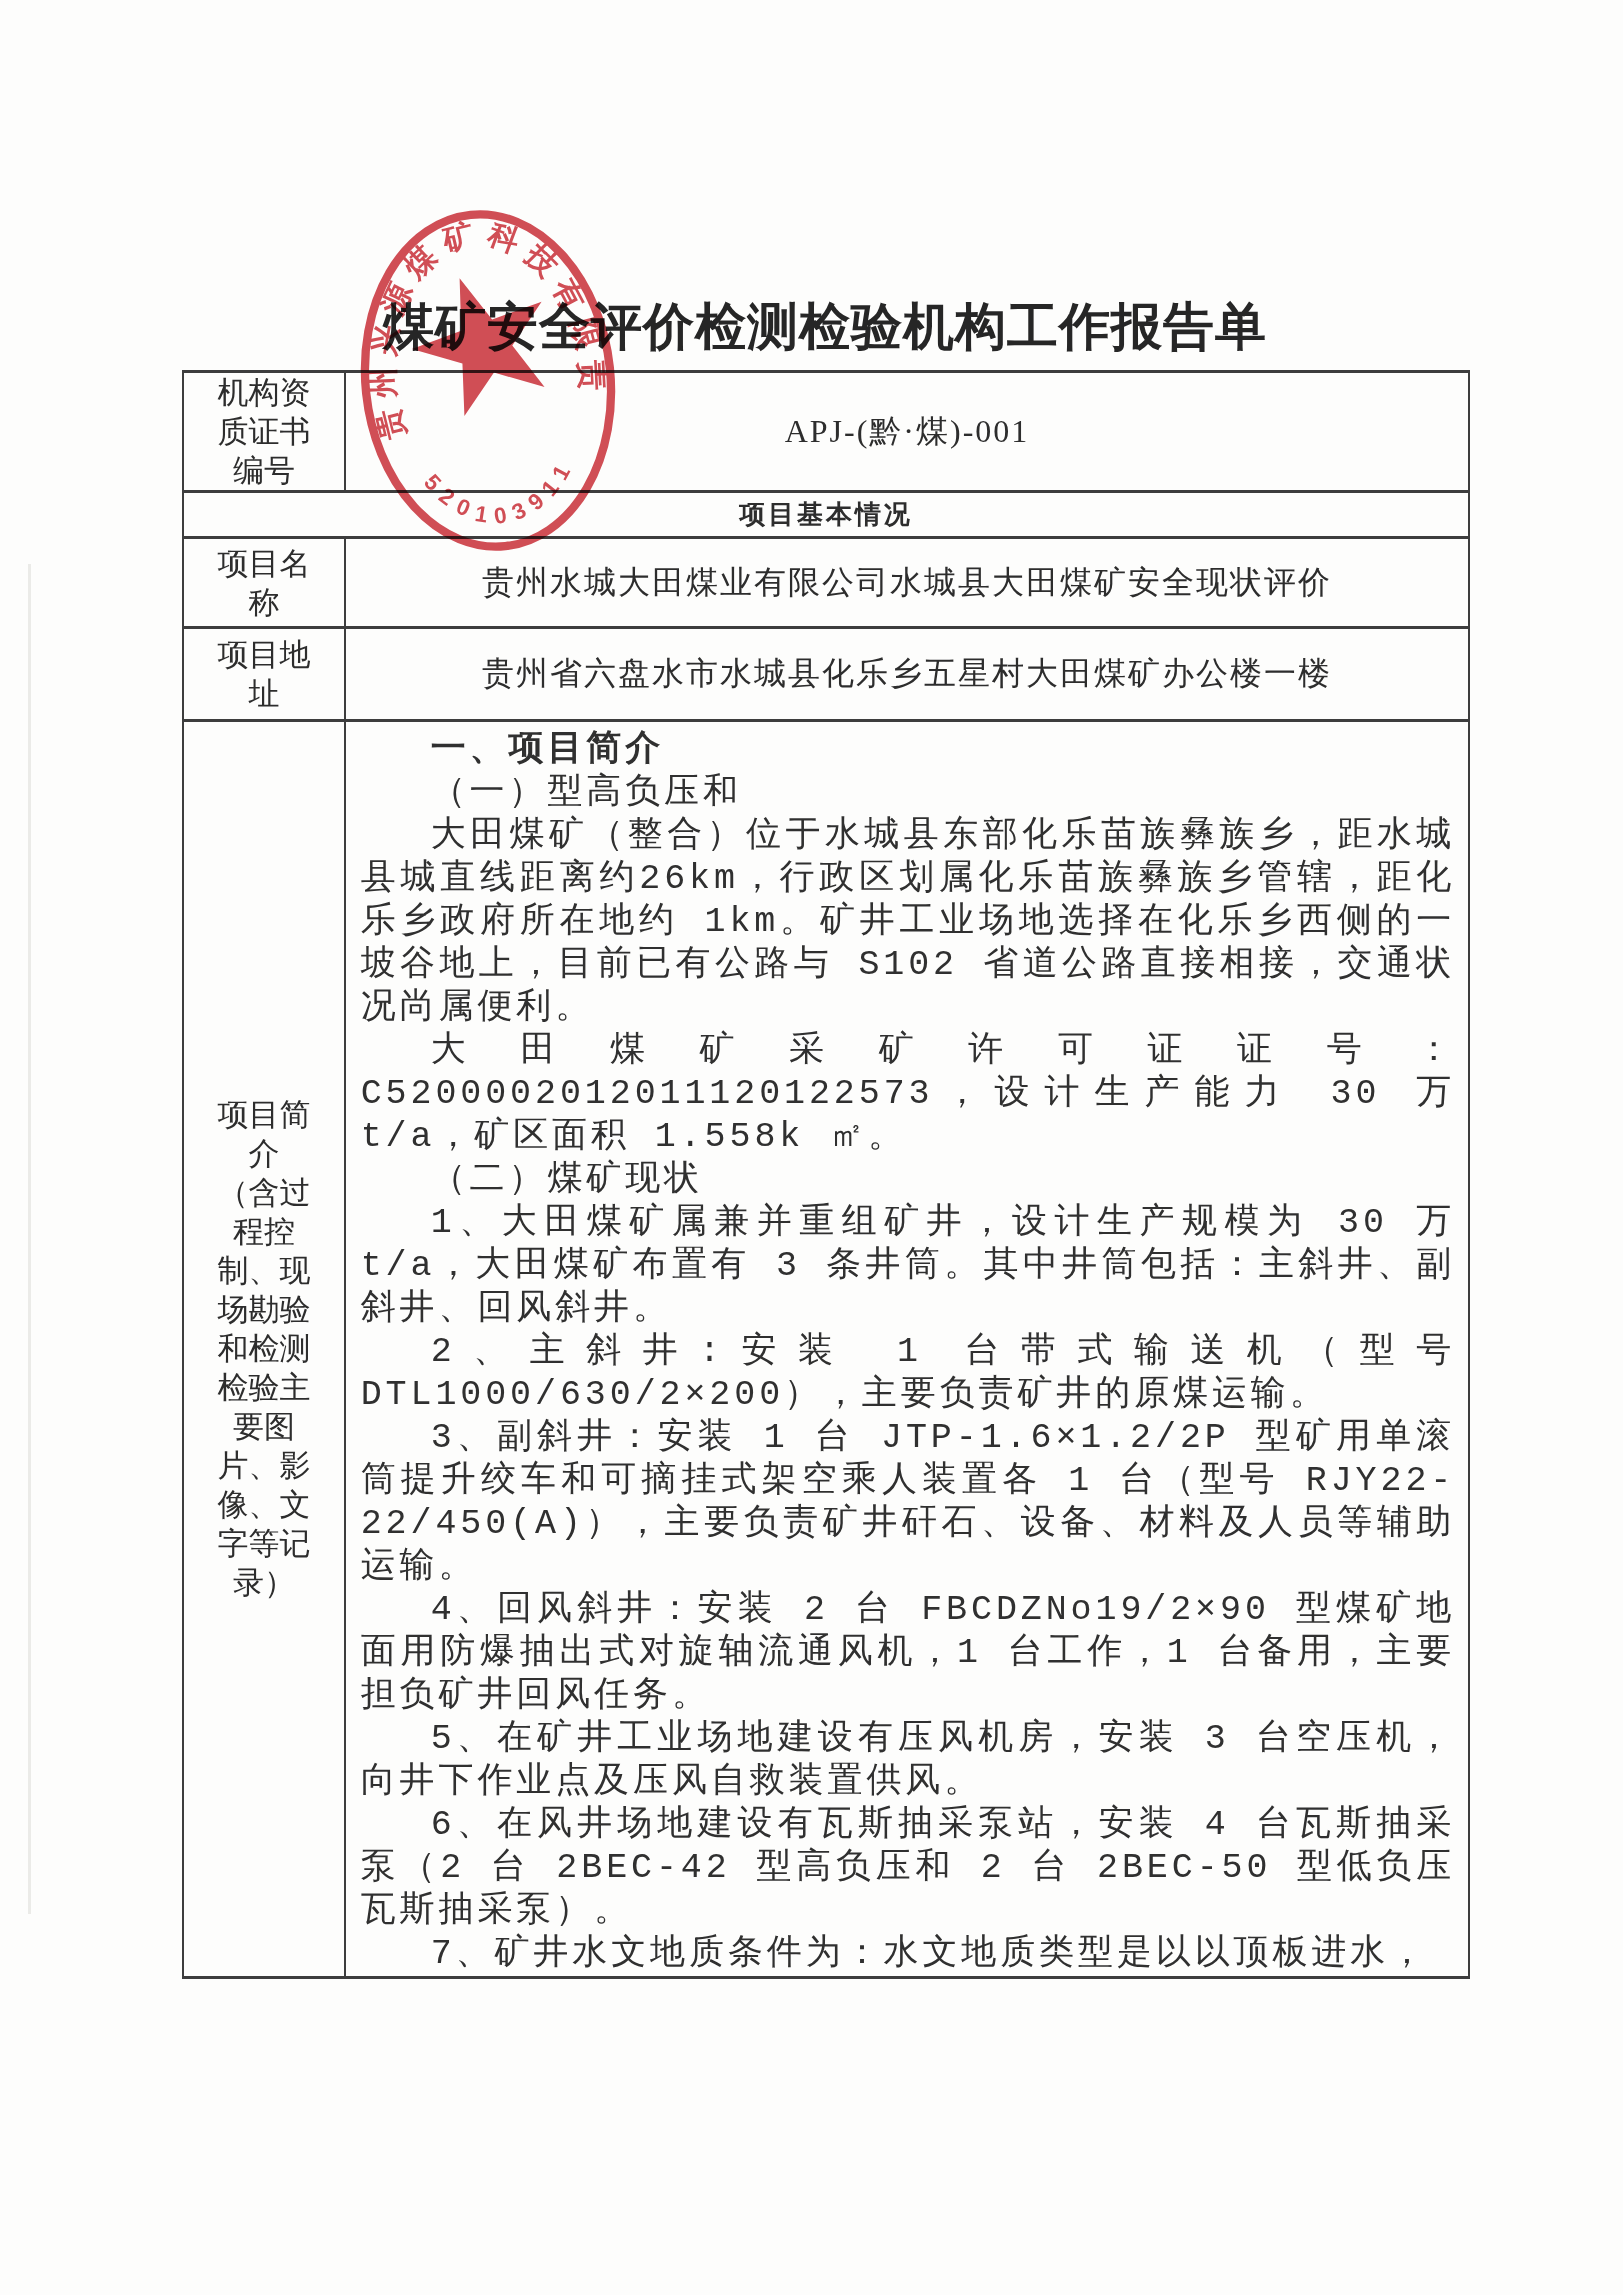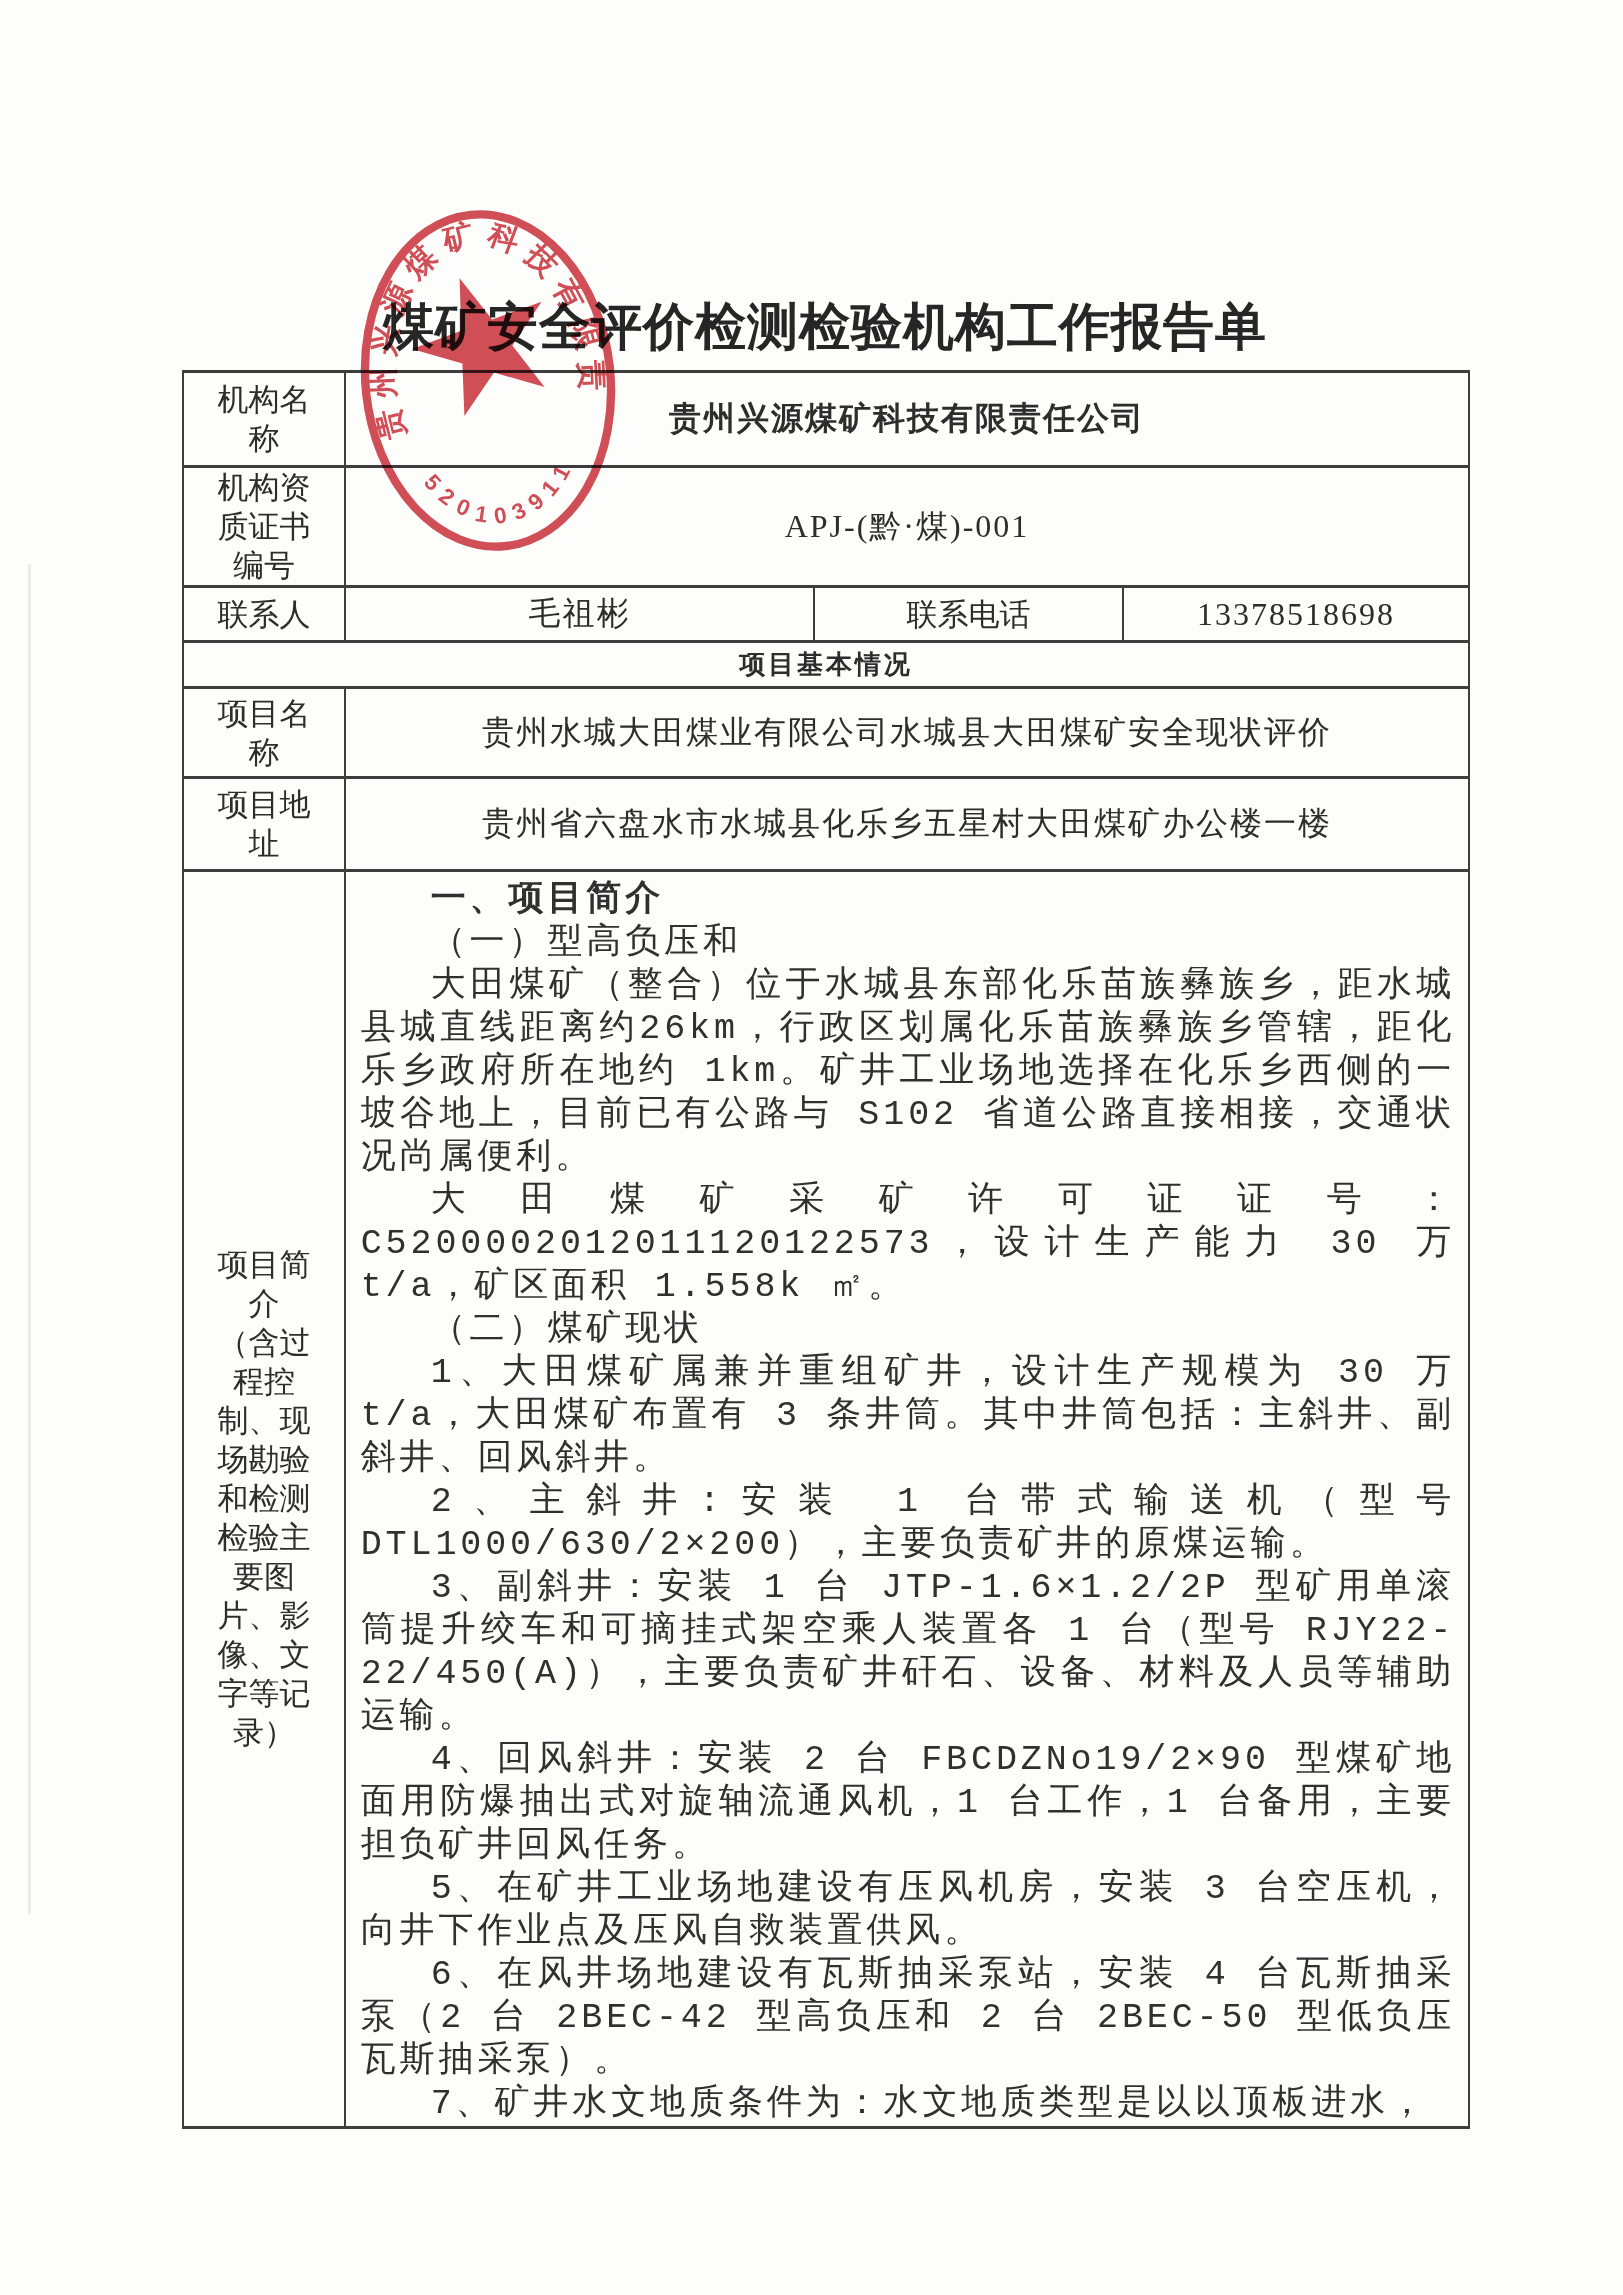--- a/index.html
+++ b/index.html
@@ -67,36 +67,25 @@
   <div class="doc-title">煤矿安全评价检测检验机构工作报告单</div>
 
   <table class="report-table">
     <colgroup>
       <col style="width:162px">
       <col style="width:469px">
       <col style="width:309px">
       <col style="width:346px">
     </colgroup>
     <tbody>
-        <tr style="height:95px">
-      <td class="lbl">机构名
-称</td>
-      <td colspan="3" class="val val-bold">贵州兴源煤矿科技有限责任公司</td>
-    </tr>
     <tr style="height:104px">
       <td class="lbl">机构资
 质证书
 编号</td>
       <td colspan="3" class="val">APJ-(黔·煤)-001</td>
-    </tr>
-    <tr style="height:55px">
-      <td class="lbl">联系人</td>
-      <td class="val">毛祖彬</td>
-      <td class="lbl">联系电话</td>
-      <td class="val">13378518698</td>
     </tr>
     <tr style="height:46px">
       <td colspan="4" class="section-cell">项目基本情况</td>
     </tr>
     <tr style="height:90px">
       <td class="lbl">项目名
 称</td>
       <td colspan="3" class="val">贵州水城大田煤业有限公司水城县大田煤矿安全现状评价</td>
     </tr>
     <tr style="height:93px">

